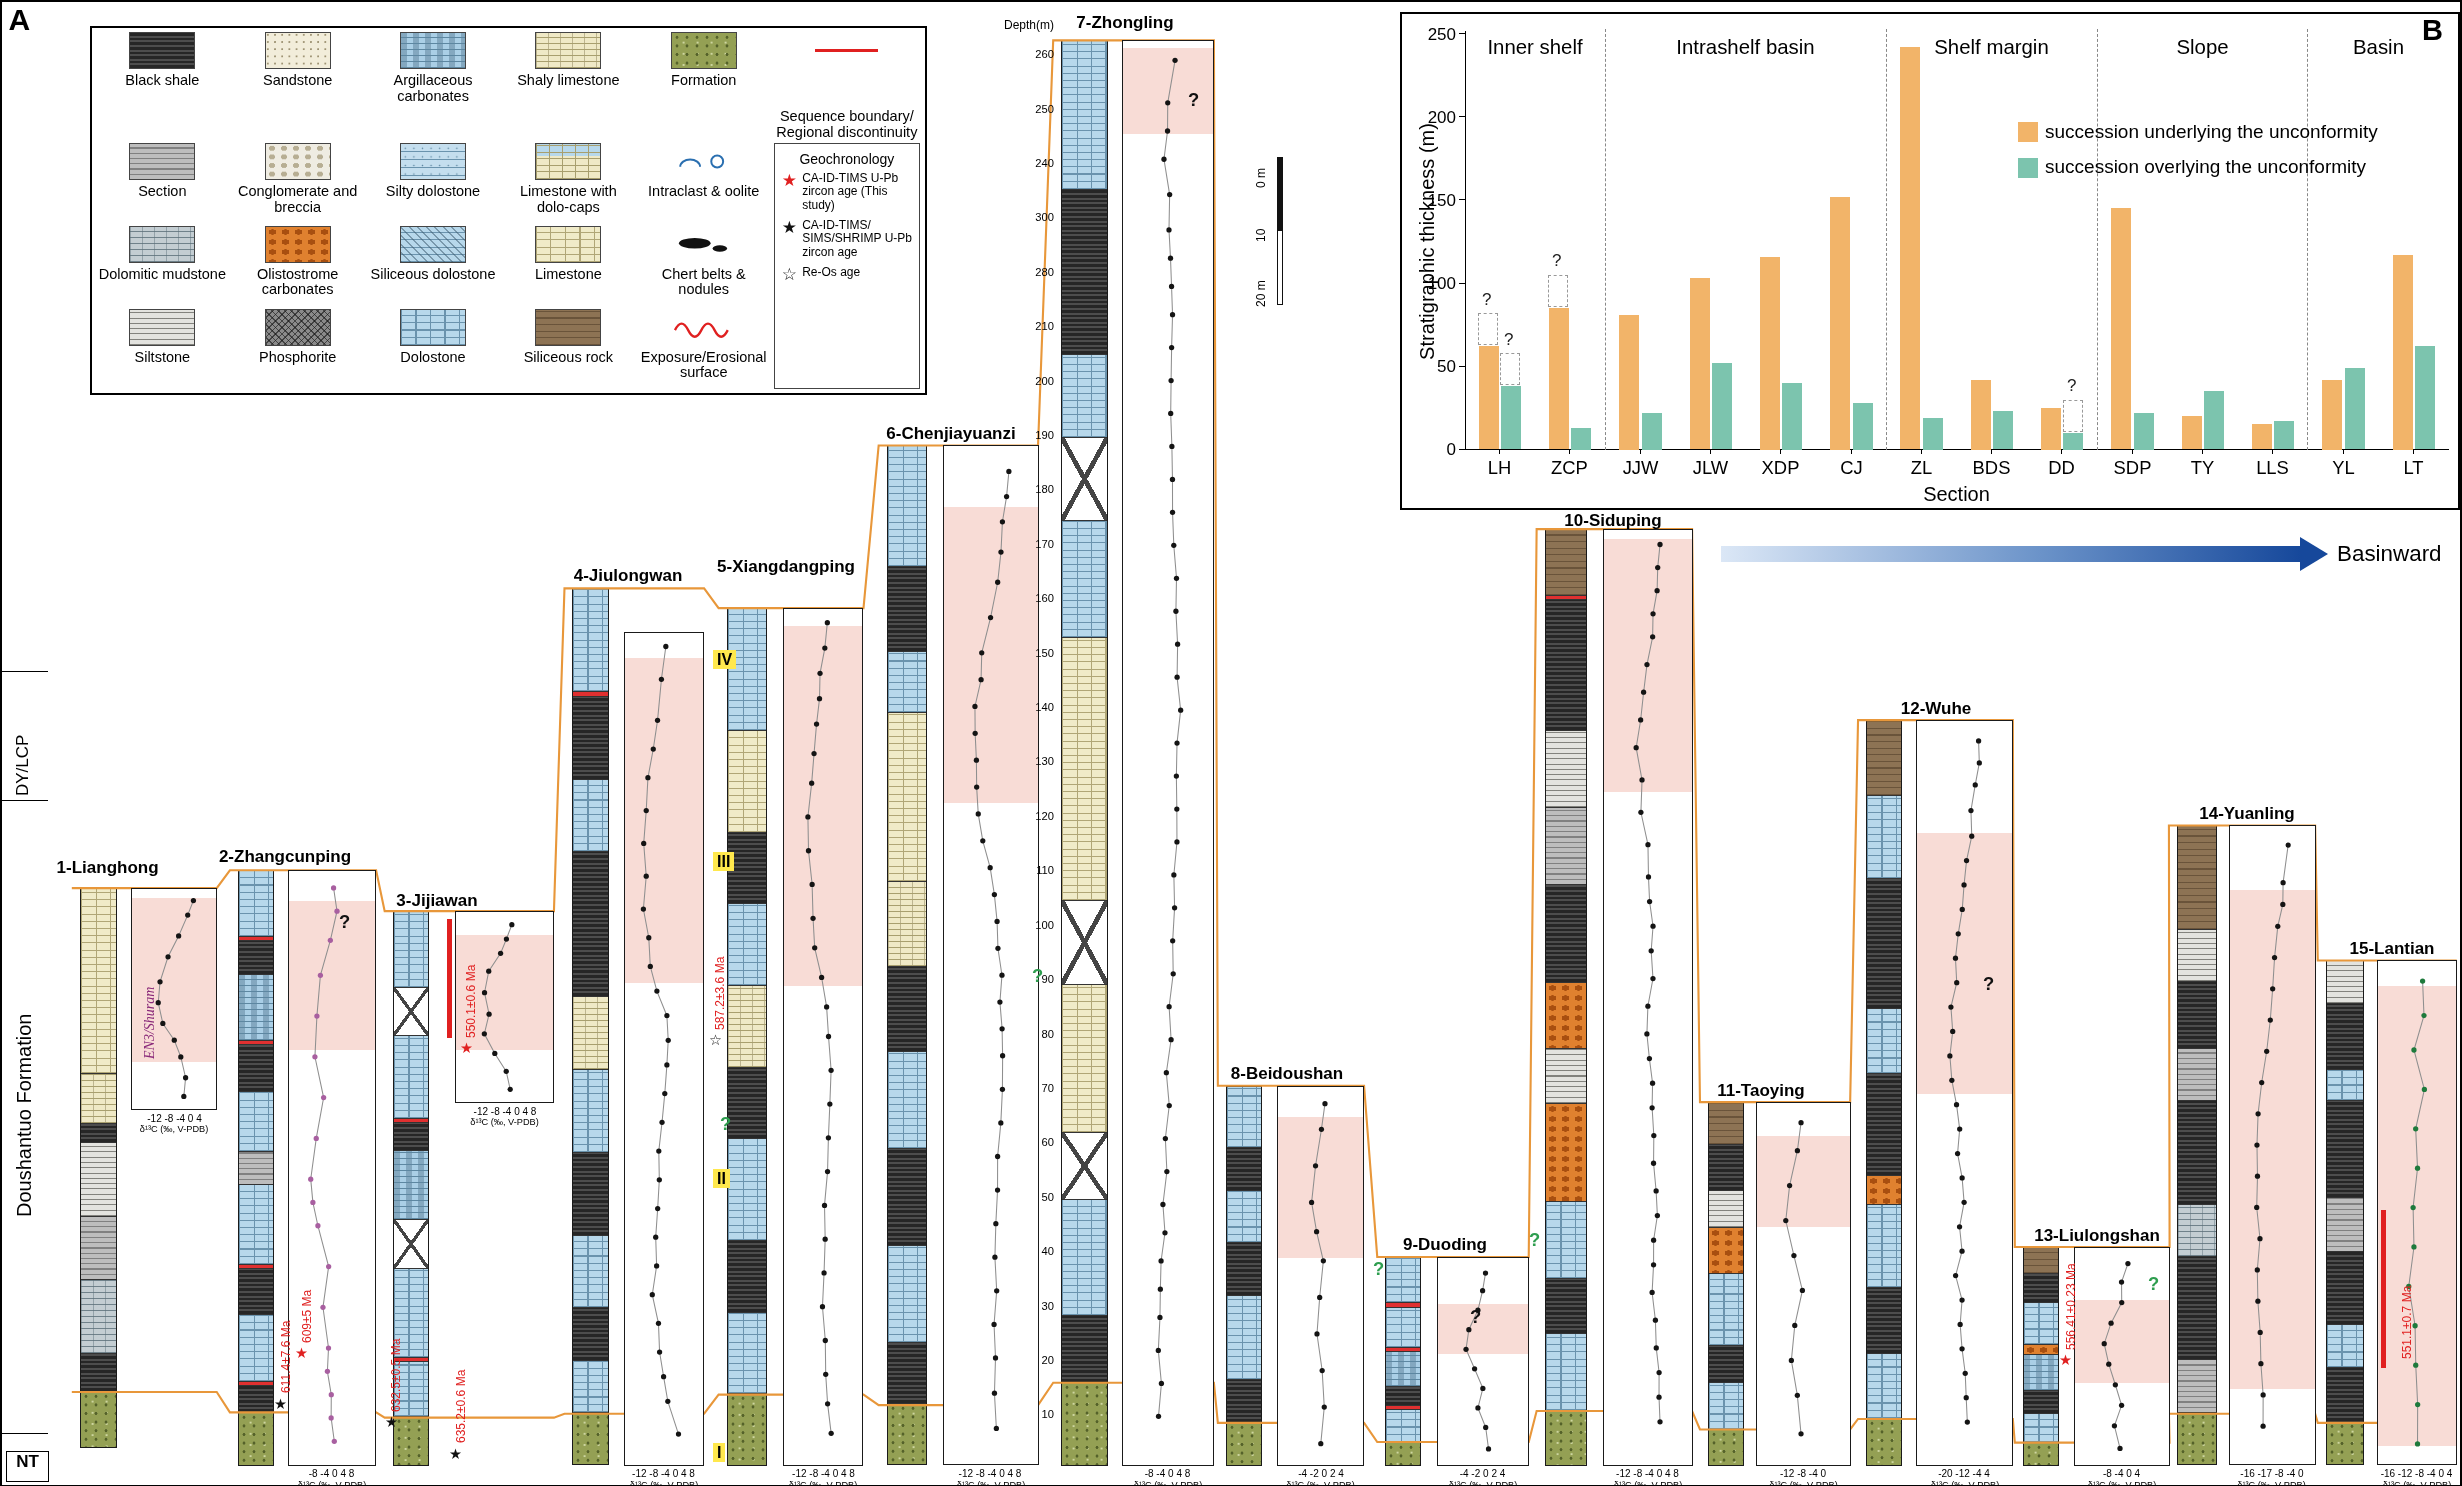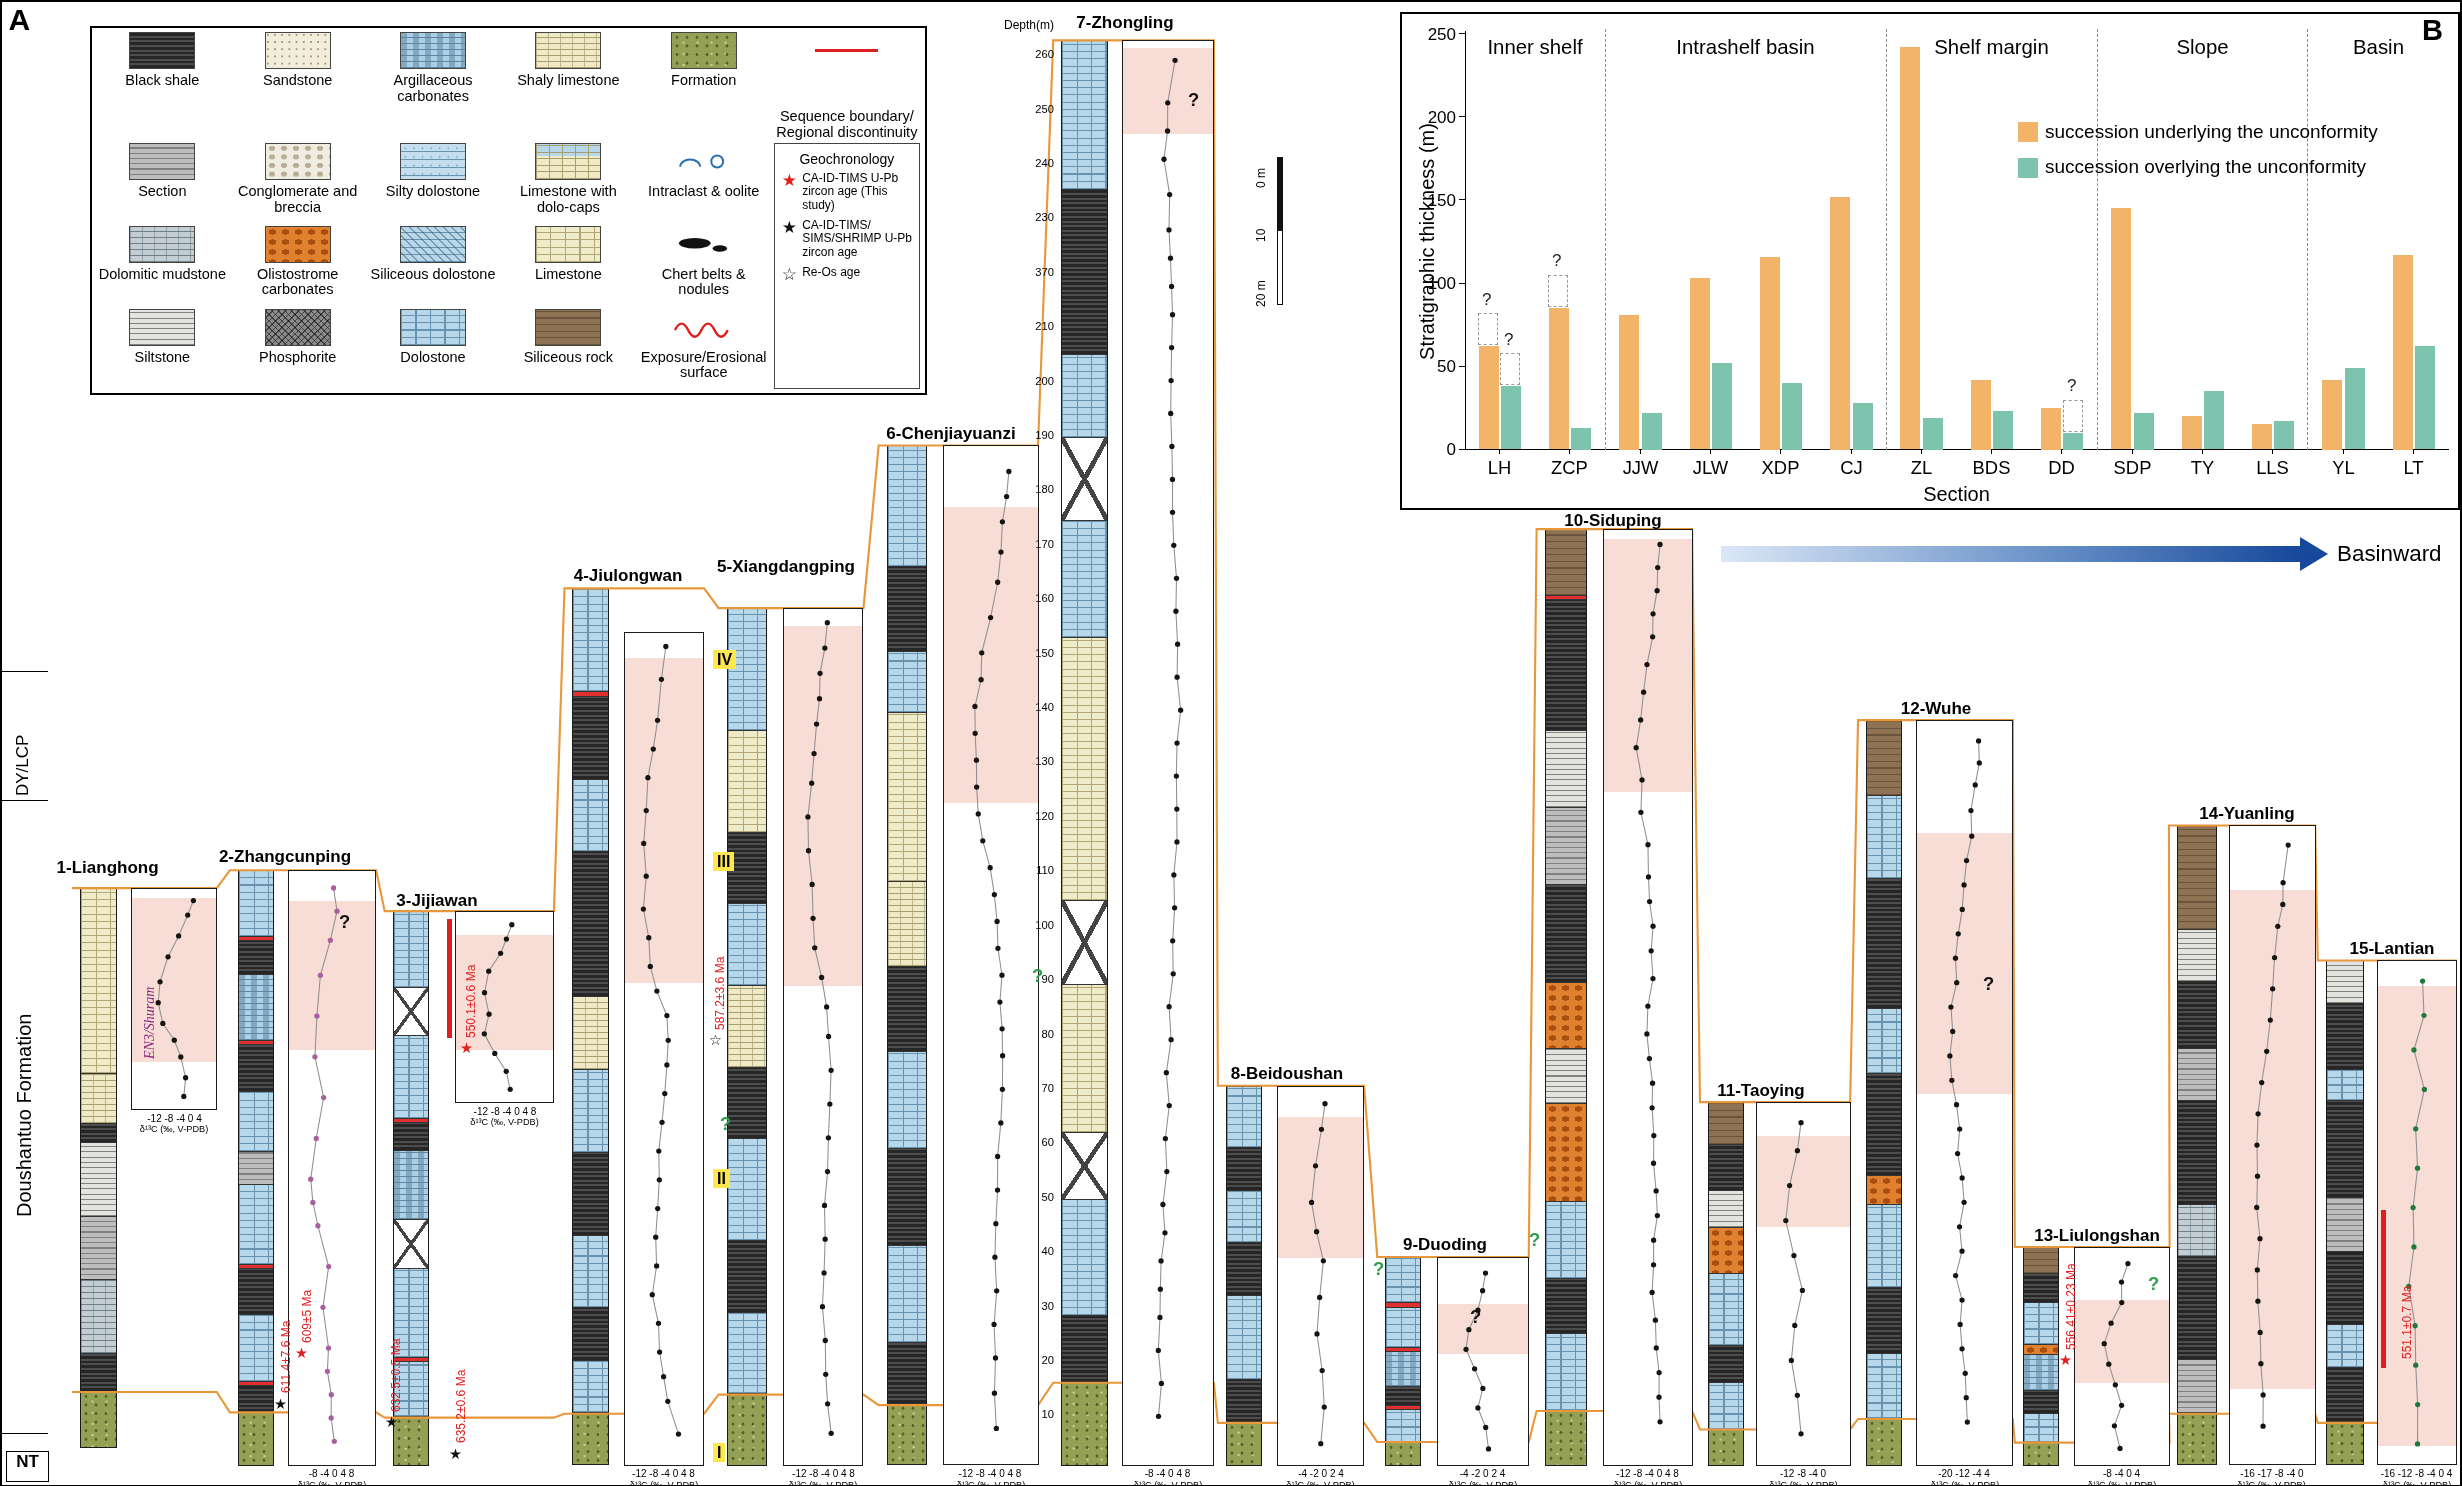--- a/index.html
+++ b/index.html
@@ -955,22 +955,22 @@
           <circle cx="60.0" cy="672.8" r="4"></circle>
           <circle cx="59.8" cy="732.6" r="4"></circle>
         </g>
       </svg>
     </div>
     <div style="position: absolute; left: 2358px; top: 1466px; width: 113px; text-align: center; font: 10px &quot;Liberation Sans&quot;, sans-serif; z-index: 4; white-space: nowrap;">-16 -12 -8 -4 0 4</div>
     <div style="position: absolute; left: 2352px; top: 1478px; width: 126px; text-align: center; font: 9.2px &quot;Liberation Sans&quot;, sans-serif; z-index: 4; white-space: nowrap;">δ¹³C (‰, V-PDB)</div>
     <div style="position: absolute; left: 1018px; top: 46px; width: 34px; text-align: right; font: 11.2px &quot;Liberation Sans&quot;, sans-serif; z-index: 4;">260</div>
     <div style="position: absolute; left: 1018px; top: 101px; width: 34px; text-align: right; font: 11.2px &quot;Liberation Sans&quot;, sans-serif; z-index: 4;">250</div>
     <div style="position: absolute; left: 1018px; top: 155px; width: 34px; text-align: right; font: 11.2px &quot;Liberation Sans&quot;, sans-serif; z-index: 4;">240</div>
-    <div style="position: absolute; left: 1018px; top: 209px; width: 34px; text-align: right; font: 11.2px &quot;Liberation Sans&quot;, sans-serif; z-index: 4;">230</div>
-    <div style="position: absolute; left: 1018px; top: 264px; width: 34px; text-align: right; font: 11.2px &quot;Liberation Sans&quot;, sans-serif; z-index: 4;">370</div>
+    <div style="position: absolute; left: 1018px; top: 209px; width: 34px; text-align: right; font: 11.2px &quot;Liberation Sans&quot;, sans-serif; z-index: 4;">300</div>
+    <div style="position: absolute; left: 1018px; top: 264px; width: 34px; text-align: right; font: 11.2px &quot;Liberation Sans&quot;, sans-serif; z-index: 4;">280</div>
     <div style="position: absolute; left: 1018px; top: 318px; width: 34px; text-align: right; font: 11.2px &quot;Liberation Sans&quot;, sans-serif; z-index: 4;">210</div>
     <div style="position: absolute; left: 1018px; top: 373px; width: 34px; text-align: right; font: 11.2px &quot;Liberation Sans&quot;, sans-serif; z-index: 4;">200</div>
     <div style="position: absolute; left: 1018px; top: 427px; width: 34px; text-align: right; font: 11.2px &quot;Liberation Sans&quot;, sans-serif; z-index: 4;">190</div>
     <div style="position: absolute; left: 1018px; top: 481px; width: 34px; text-align: right; font: 11.2px &quot;Liberation Sans&quot;, sans-serif; z-index: 4;">180</div>
     <div style="position: absolute; left: 1018px; top: 536px; width: 34px; text-align: right; font: 11.2px &quot;Liberation Sans&quot;, sans-serif; z-index: 4;">170</div>
     <div style="position: absolute; left: 1018px; top: 590px; width: 34px; text-align: right; font: 11.2px &quot;Liberation Sans&quot;, sans-serif; z-index: 4;">160</div>
     <div style="position: absolute; left: 1018px; top: 645px; width: 34px; text-align: right; font: 11.2px &quot;Liberation Sans&quot;, sans-serif; z-index: 4;">150</div>
     <div style="position: absolute; left: 1018px; top: 699px; width: 34px; text-align: right; font: 11.2px &quot;Liberation Sans&quot;, sans-serif; z-index: 4;">140</div>
     <div style="position: absolute; left: 1018px; top: 753px; width: 34px; text-align: right; font: 11.2px &quot;Liberation Sans&quot;, sans-serif; z-index: 4;">130</div>
     <div style="position: absolute; left: 1018px; top: 808px; width: 34px; text-align: right; font: 11.2px &quot;Liberation Sans&quot;, sans-serif; z-index: 4;">120</div>

